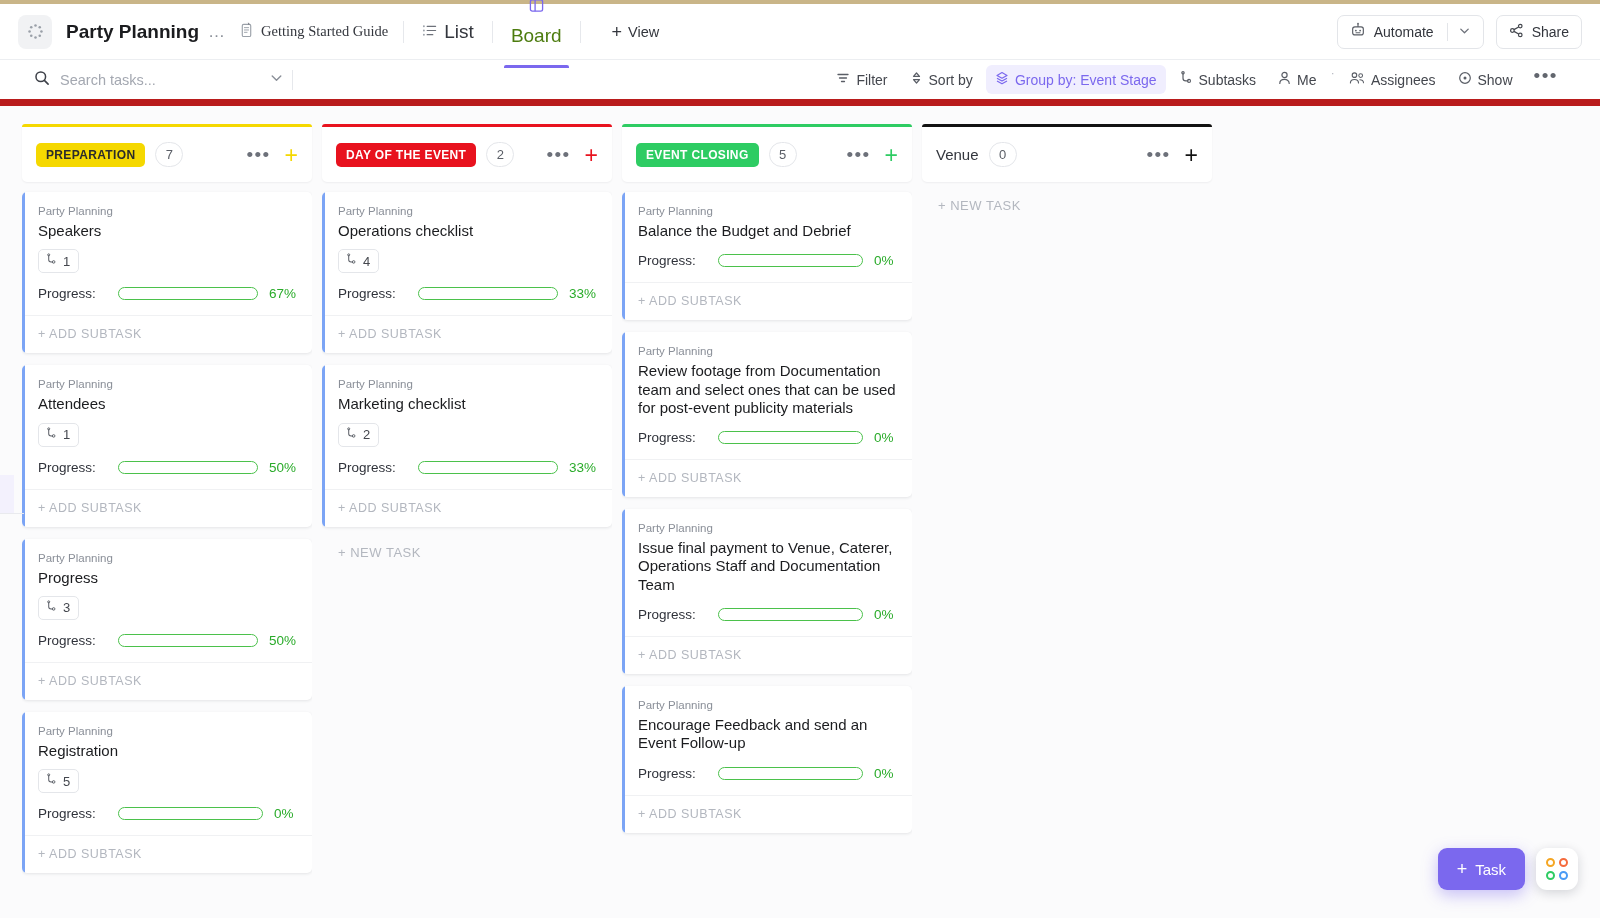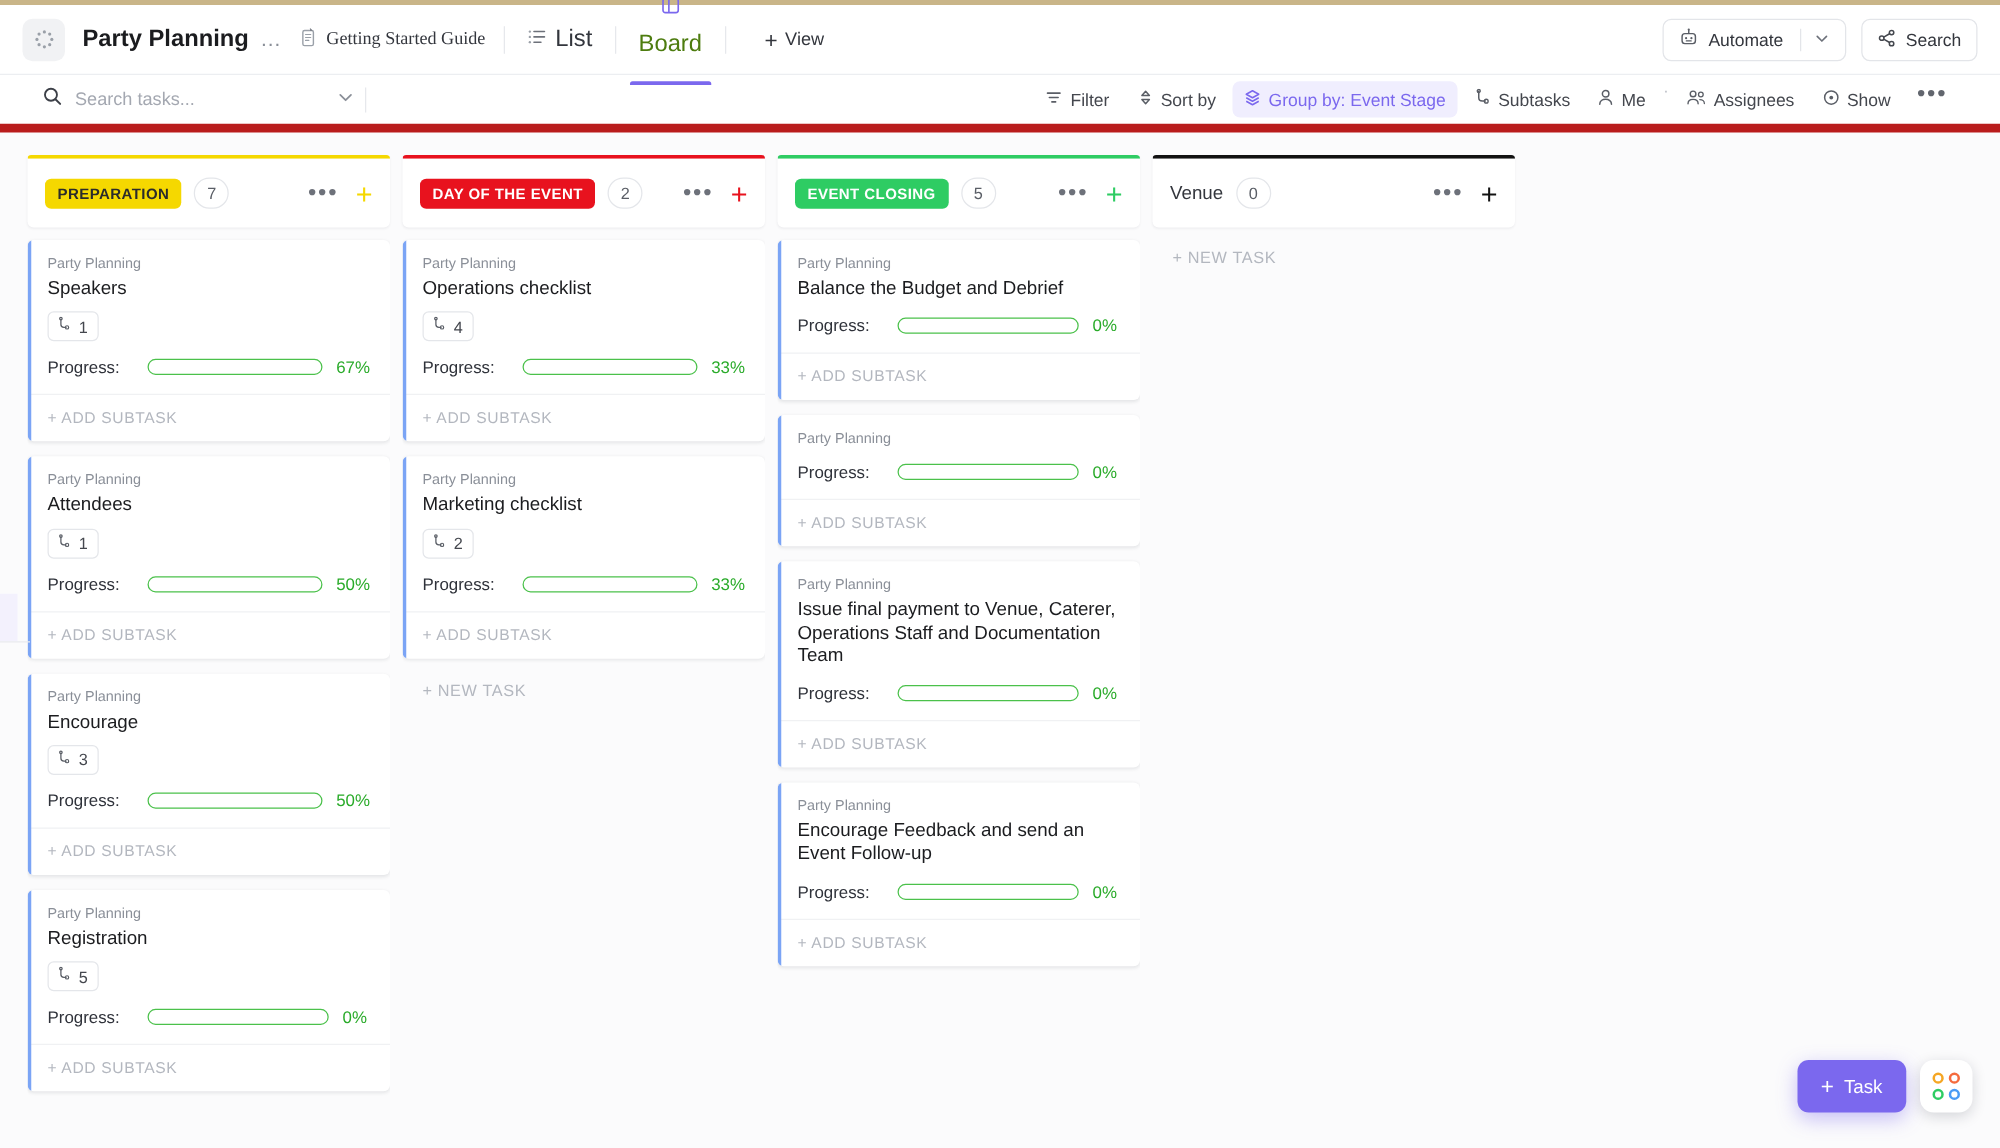--- a/index.html
+++ b/index.html
@@ -250,21 +250,21 @@
     </div>
     <div class="btn-outline">
       <span>
         <svg width="15" height="15" viewBox="0 0 16 16">
           <circle cx="12" cy="3.3" r="1.9" fill="none" stroke="#44474e" stroke-width="1.3"></circle>
           <circle cx="3.6" cy="8" r="1.9" fill="none" stroke="#44474e" stroke-width="1.3"></circle>
           <circle cx="12" cy="12.7" r="1.9" fill="none" stroke="#44474e" stroke-width="1.3"></circle>
           <path d="M5.3 7.1l5-2.8M5.3 8.9l5 2.8" stroke="#44474e" stroke-width="1.3"></path>
         </svg>
       </span>
-      <span>Search</span>
+      <span>Share</span>
     </div>
   </div>
 </div>
 
 <div class="toolbar">
   <div class="search-wrap">
     <span>
       <svg width="16" height="16" viewBox="0 0 17 17">
         <circle cx="7.2" cy="7.2" r="5.1" fill="none" stroke="#3d4048" stroke-width="1.6"></circle>
         <path d="M11 11l4 4" stroke="#3d4048" stroke-width="1.7" stroke-linecap="round"></path>
@@ -385,21 +385,21 @@
                 </svg></span>
               <span>1</span>
             </div><div class="prog-row">
               <span class="prog-label">Progress:</span>
               <span class="prog-track"><span class="prog-fill" style="width:50%"></span></span>
               <span class="prog-val">50%</span>
             </div></div>
           <div class="add-subtask">+ ADD SUBTASK</div>
         </div>
         <div class="card">
-          <div class="card-inner"><div class="card-list">Party Planning</div><div class="card-title">Encourage</div><div class="sub-badge">
+          <div class="card-inner"><div class="card-list">Party Planning</div><div class="card-title">Progress</div><div class="sub-badge">
               <span><svg width="13" height="13" viewBox="0 0 14 14">
                   <path d="M4 2.6v4.6c0 1.5 1.1 2.4 2.6 2.4h1.8" fill="none" stroke="#5a5e66" stroke-width="1.1" stroke-linecap="round"></path>
                   <circle cx="4" cy="2" r="1.1" fill="none" stroke="#5a5e66" stroke-width="1"></circle>
                   <circle cx="9.3" cy="9.6" r="1.4" fill="none" stroke="#5a5e66" stroke-width="1"></circle>
                 </svg></span>
               <span>3</span>
             </div><div class="prog-row">
               <span class="prog-label">Progress:</span>
               <span class="prog-track"><span class="prog-fill" style="width:50%"></span></span>
               <span class="prog-val">50%</span>
@@ -484,20 +484,21 @@
               <span class="prog-label">Progress:</span>
               <span class="prog-track"><span class="prog-fill" style="width:0%"></span></span>
               <span class="prog-val">0%</span>
             </div>
           </div>
           <div class="add-subtask">+ ADD SUBTASK</div>
         </div>
         <div class="card">
           <div class="card-inner">
             <div class="card-list">Party Planning</div>
+            <div class="card-title">Review footage from Documentation team and select ones that can be used for post-event publicity materials</div>
             <div class="prog-row">
               <span class="prog-label">Progress:</span>
               <span class="prog-track"><span class="prog-fill" style="width:0%"></span></span>
               <span class="prog-val">0%</span>
             </div>
           </div>
           <div class="add-subtask">+ ADD SUBTASK</div>
         </div>
         <div class="card">
           <div class="card-inner">

